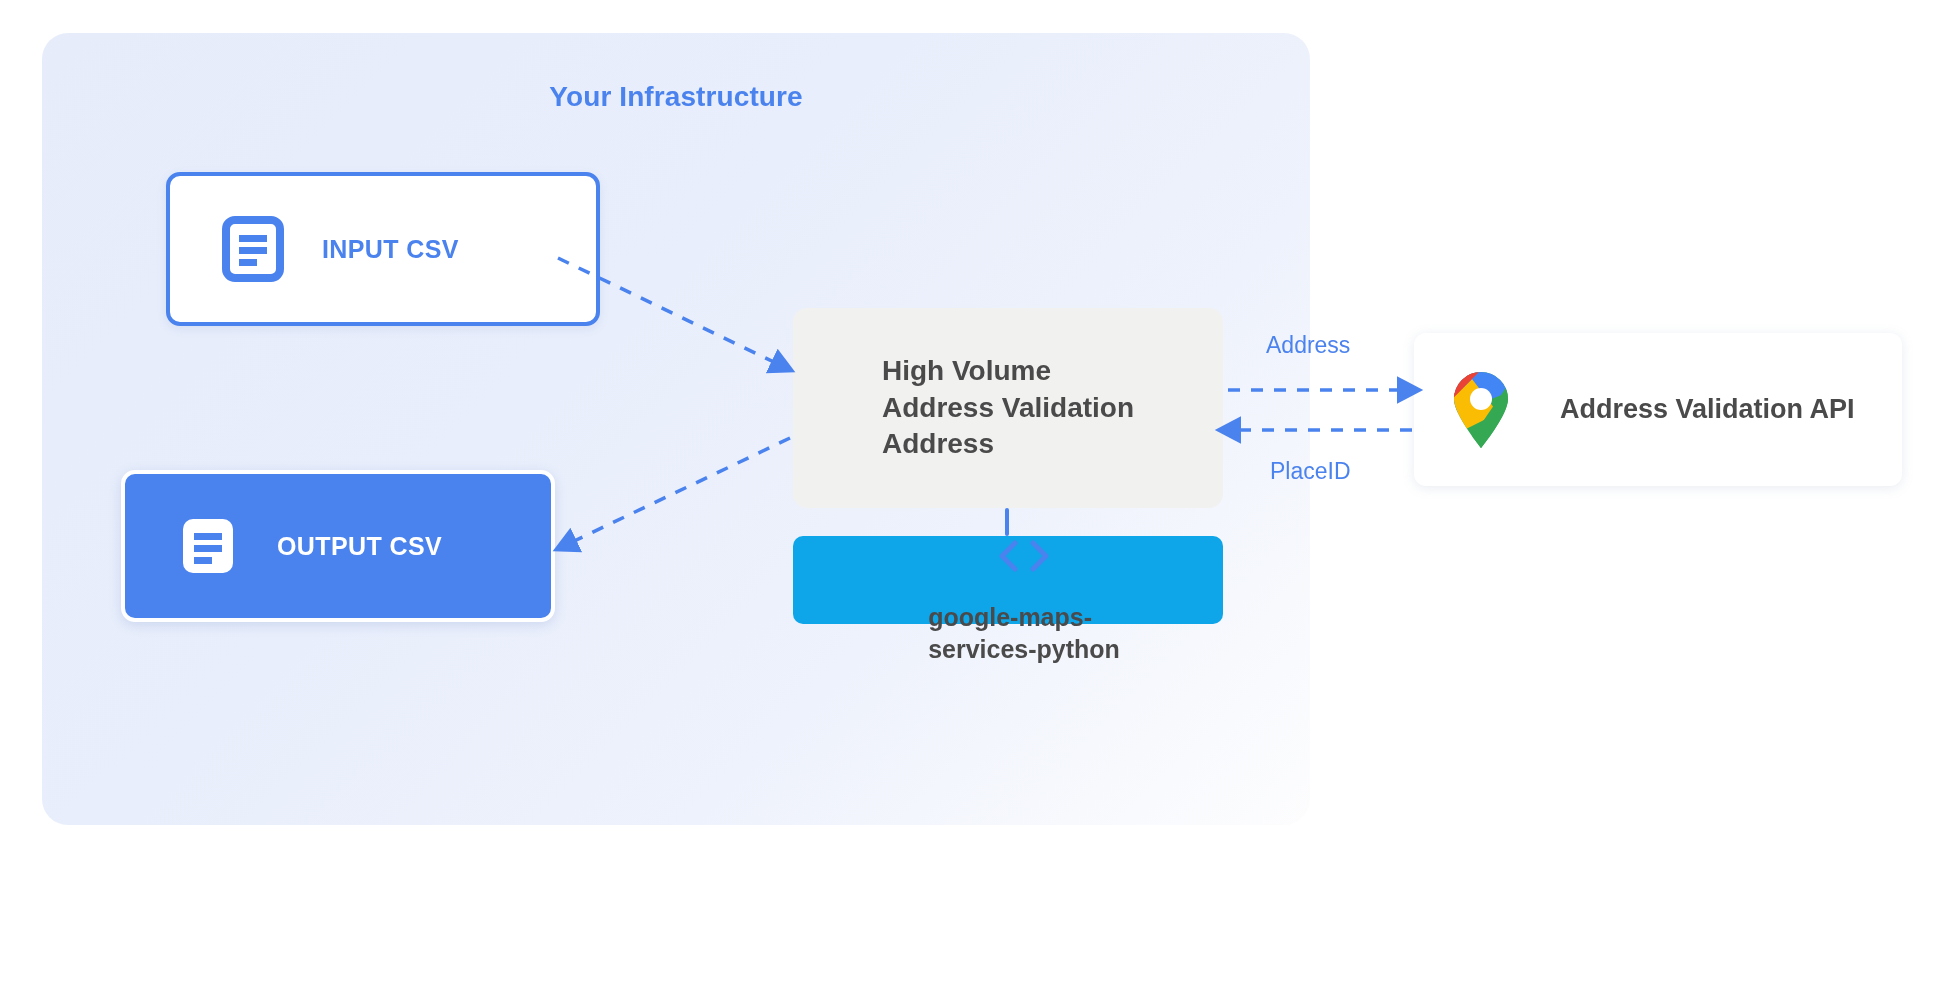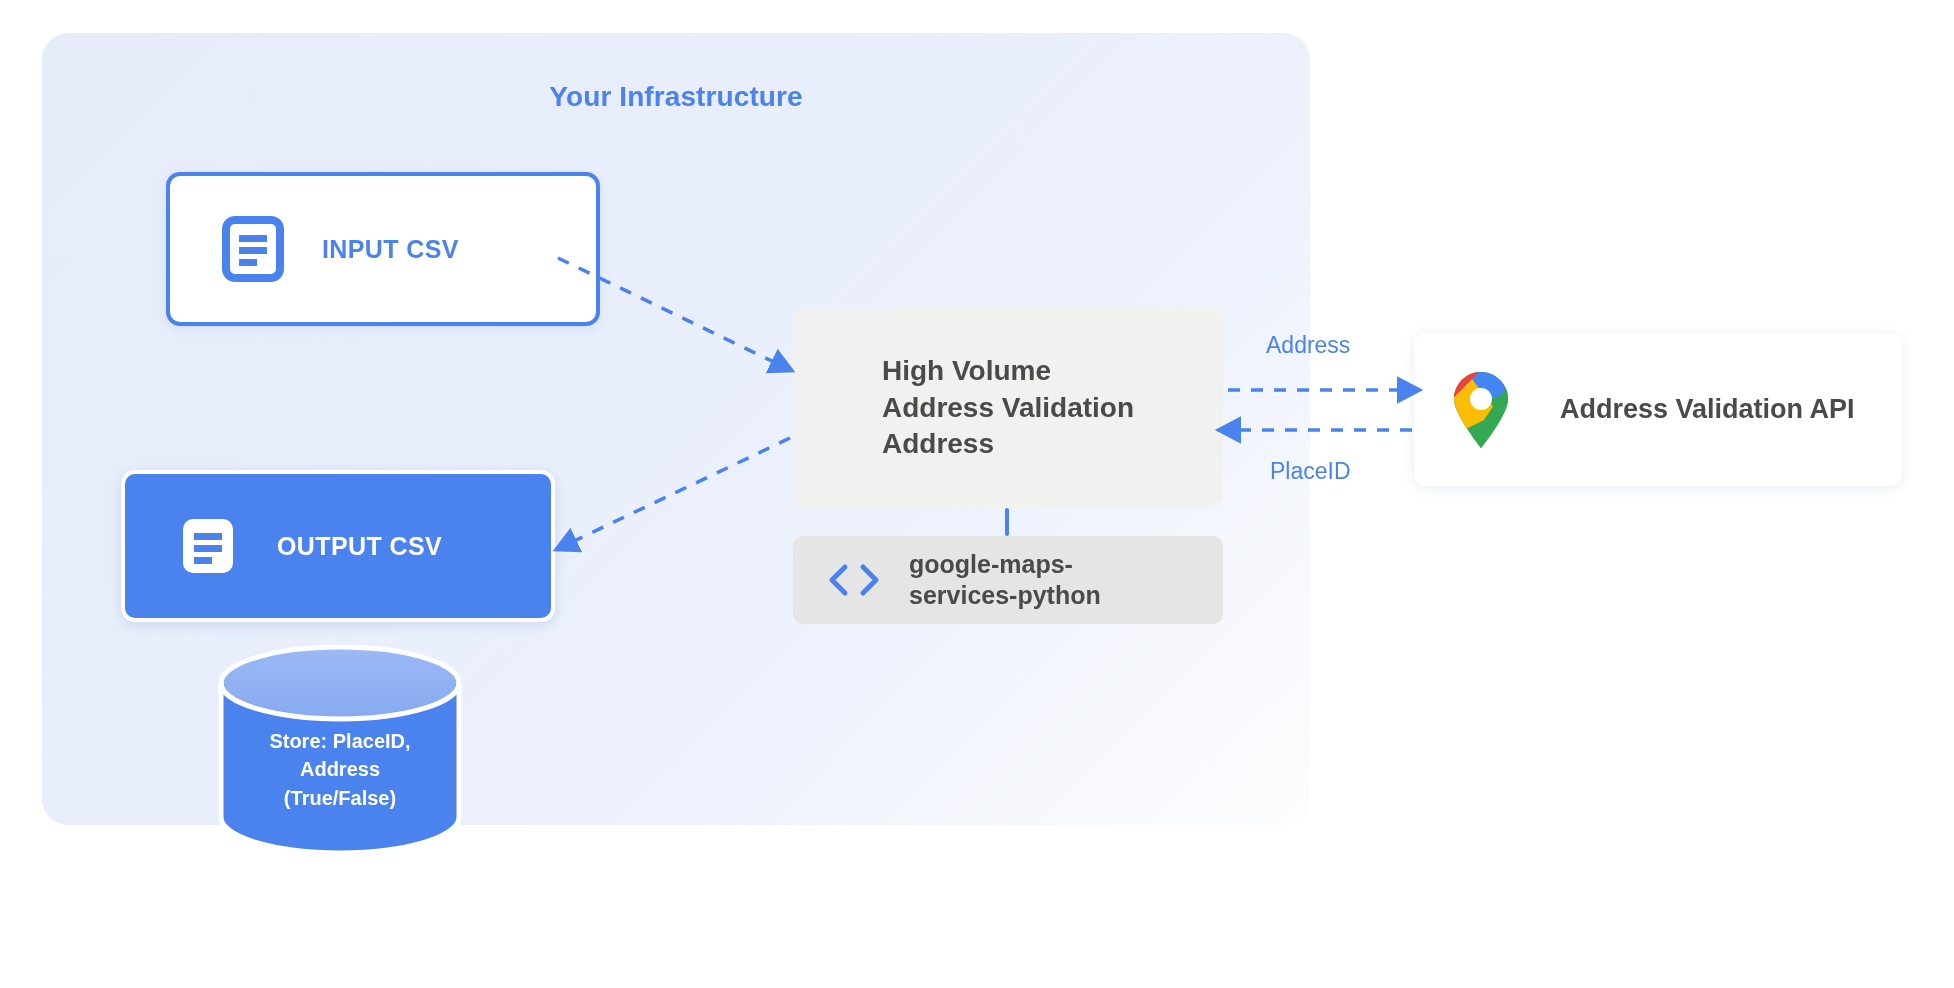--- a/index.html
+++ b/index.html
@@ -114,24 +114,25 @@
     height: 28px;
     background: #4a82ee;
     border-radius: 2px;
   }
 
   #library-node {
     left: 793px;
     top: 536px;
     width: 430px;
     height: 88px;
-    background: #e5e5e5;
+    background: #0ea5e9;
     border-radius: 10px;
     padding-left: 32px;
     gap: 26px;
+    flex-direction: column;
   }
   #library-label {
     font-size: 25px;
     font-weight: bold;
     color: #4a4a4a;
     line-height: 1.26;
   }
   .code-icon { width: 58px; height: 40px; flex: 0 0 auto; }
 
   
@@ -265,38 +266,20 @@
       </g>
       <g clip-path="url(#pinClip)">
         <polygon points="28,0 62,0 62,22 10,70 4,54" fill="#34a853" opacity="0"></polygon>
         <polygon points="26,0 62,0 62,16 8,66" fill="#4285f4" opacity="0"></polygon>
       </g>
       <circle cx="31" cy="28" r="11" fill="#ffffff"></circle>
     </svg>
     <span id="api-label">Address Validation API</span>
   </div>
 
-  <div id="database-node">
-    <svg viewBox="0 0 250 218" width="250" height="218">
-      <defs>
-        <linearGradient id="dbTop" x1="0" y1="0" x2="0" y2="1">
-          <stop offset="0%" stop-color="#9cb9f5"></stop>
-          <stop offset="100%" stop-color="#86a9f0"></stop>
-        </linearGradient>
-      </defs>
-      <path d="M6 38 L6 172 A119 36 0 0 0 244 172 L244 38 Z" fill="#4a82ee"></path>
-      <ellipse cx="125" cy="38" rx="119" ry="36" fill="url(#dbTop)" stroke="#ffffff" stroke-width="5"></ellipse>
-      <path d="M6 38 L6 172 A119 36 0 0 0 244 172 L244 38" fill="none" stroke="#ffffff" stroke-width="5"></path>
-    </svg>
-    <div id="db-text">
-      <span>Store: PlaceID,</span><br>
-      <span>Address</span><br>
-      <span>(True/False)</span>
-    </div>
-  </div>
 
   <div class="edge-label" id="label-location">Address</div>
   <div class="edge-label" id="label-placeid">PlaceID</div>
 
   <svg class="overlay">
     <defs>
       <marker id="arrowR" markerWidth="9" markerHeight="9" refX="2" refY="4.5" orient="auto" markerUnits="strokeWidth">
         <path d="M0,0.6 L7.5,4.5 L0,8.4 Z" fill="#4a82ee"></path>
       </marker>
     </defs>

